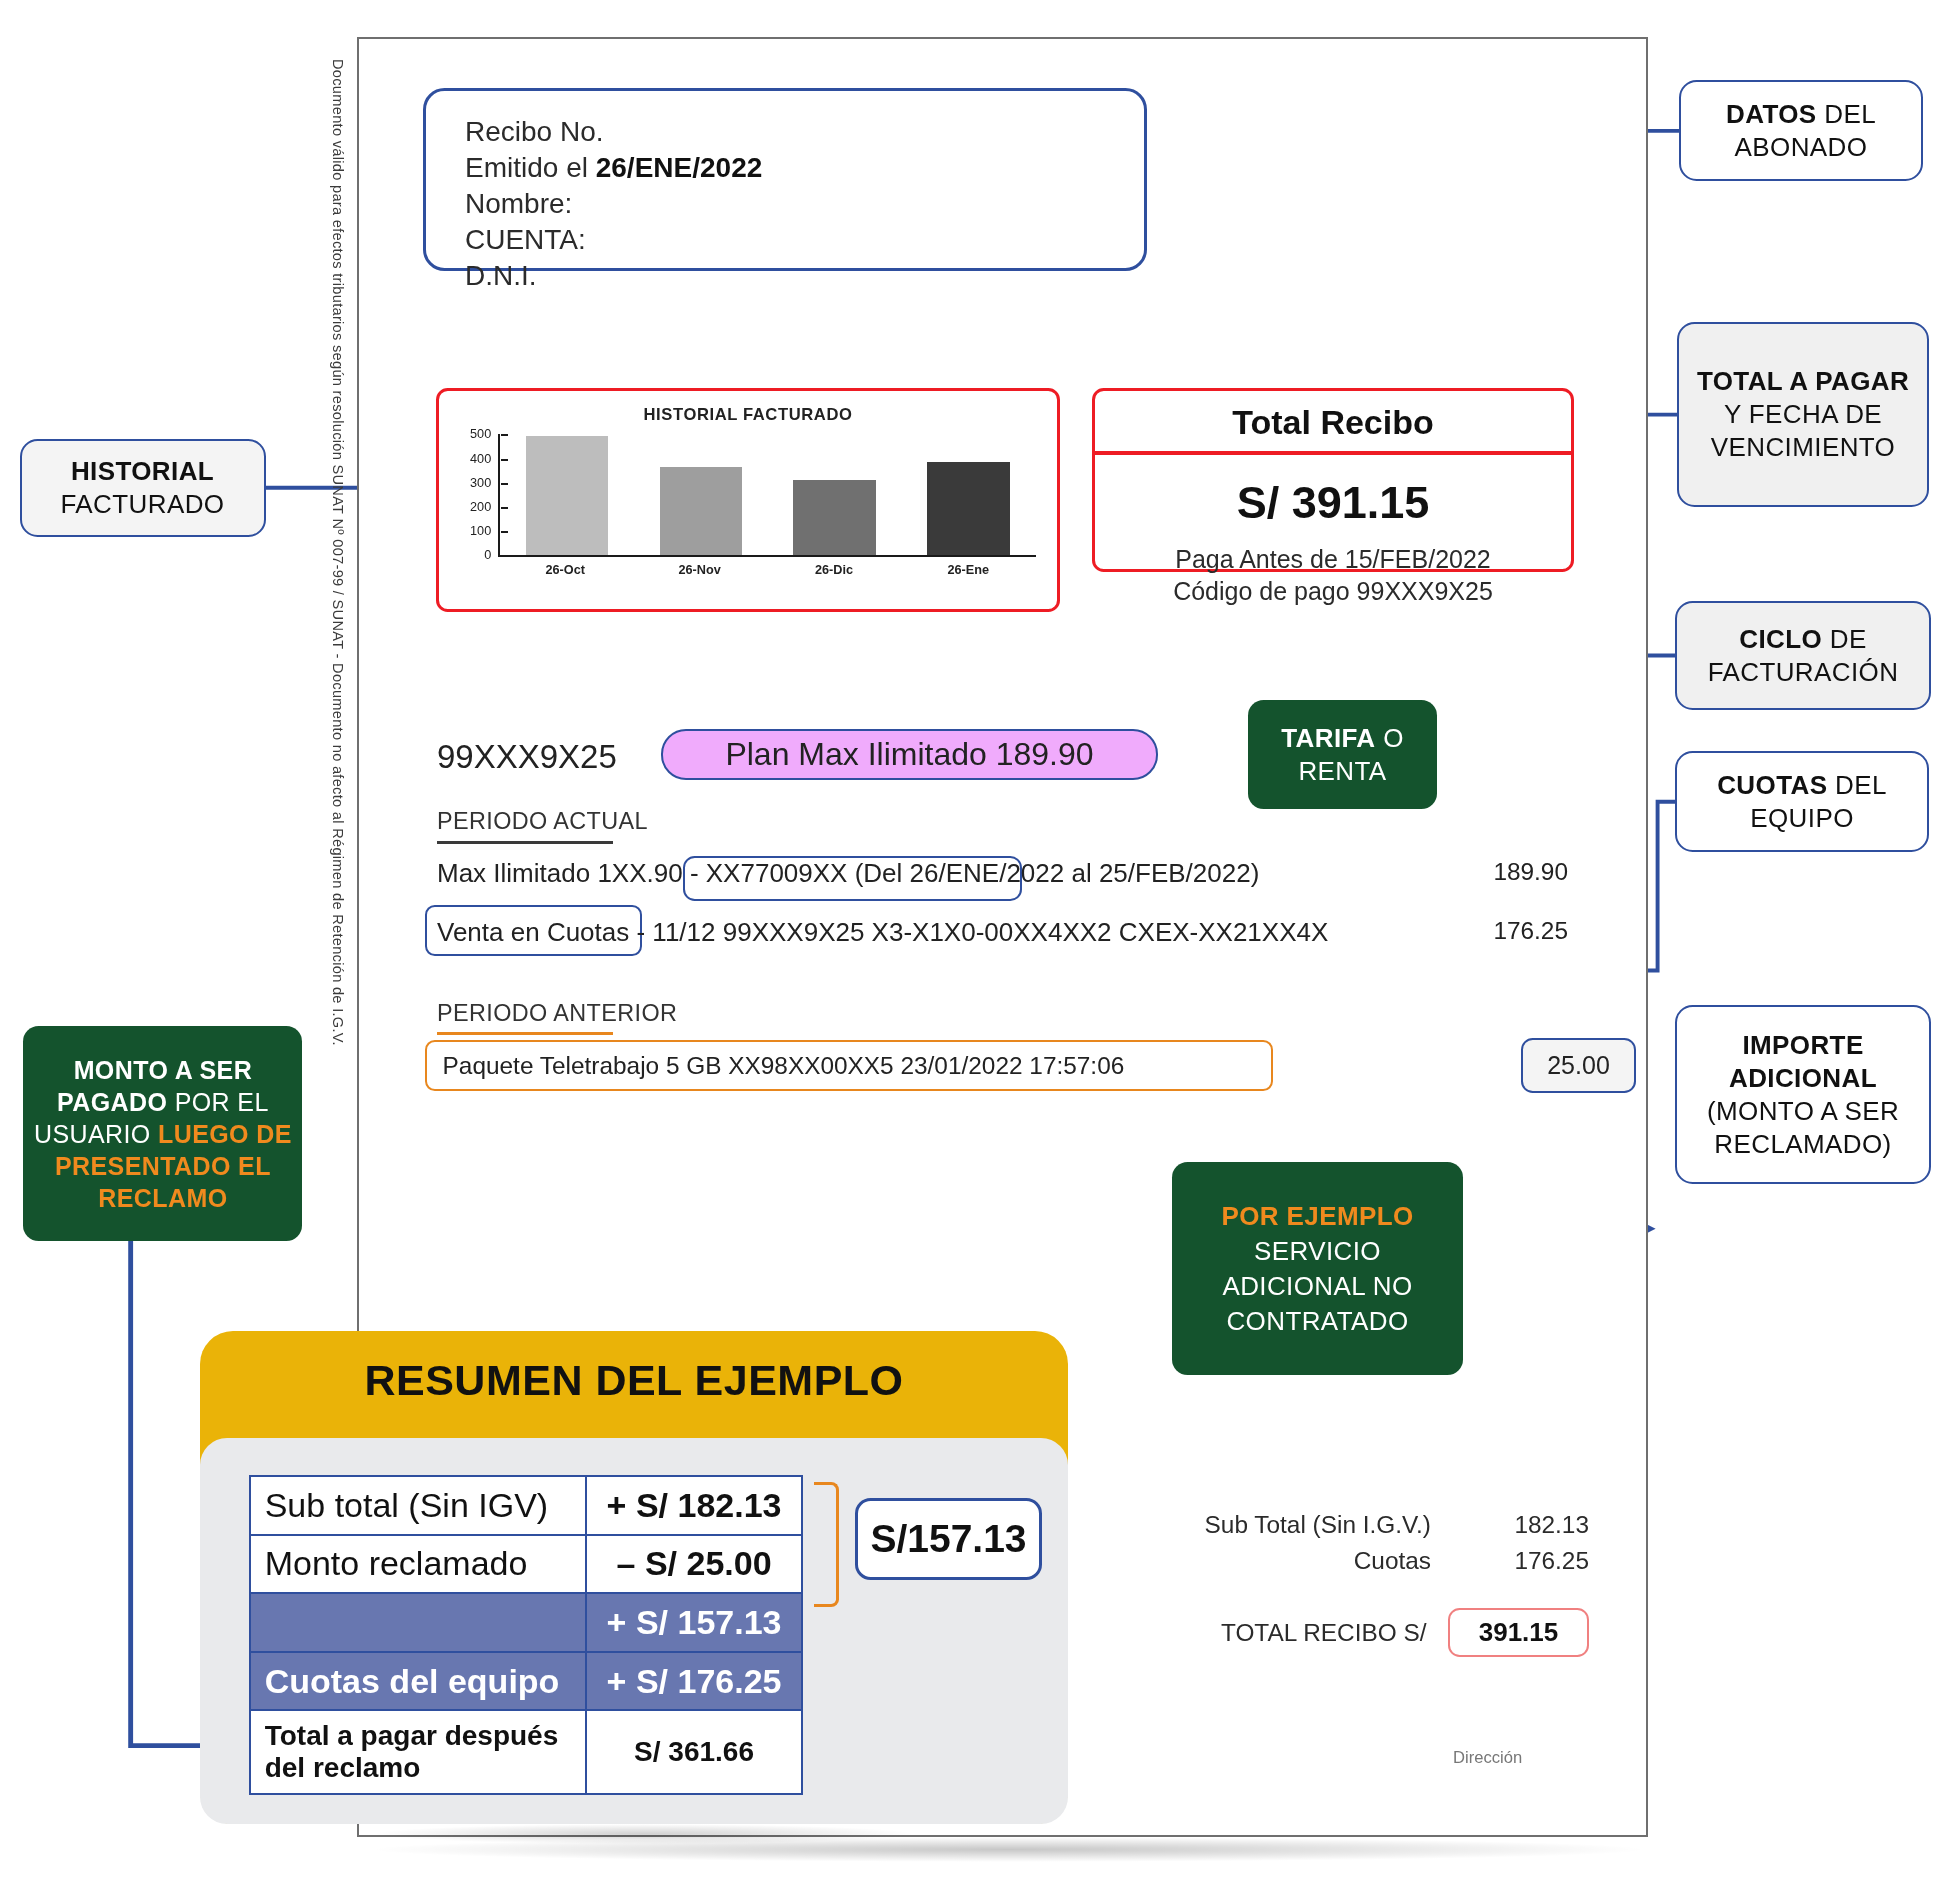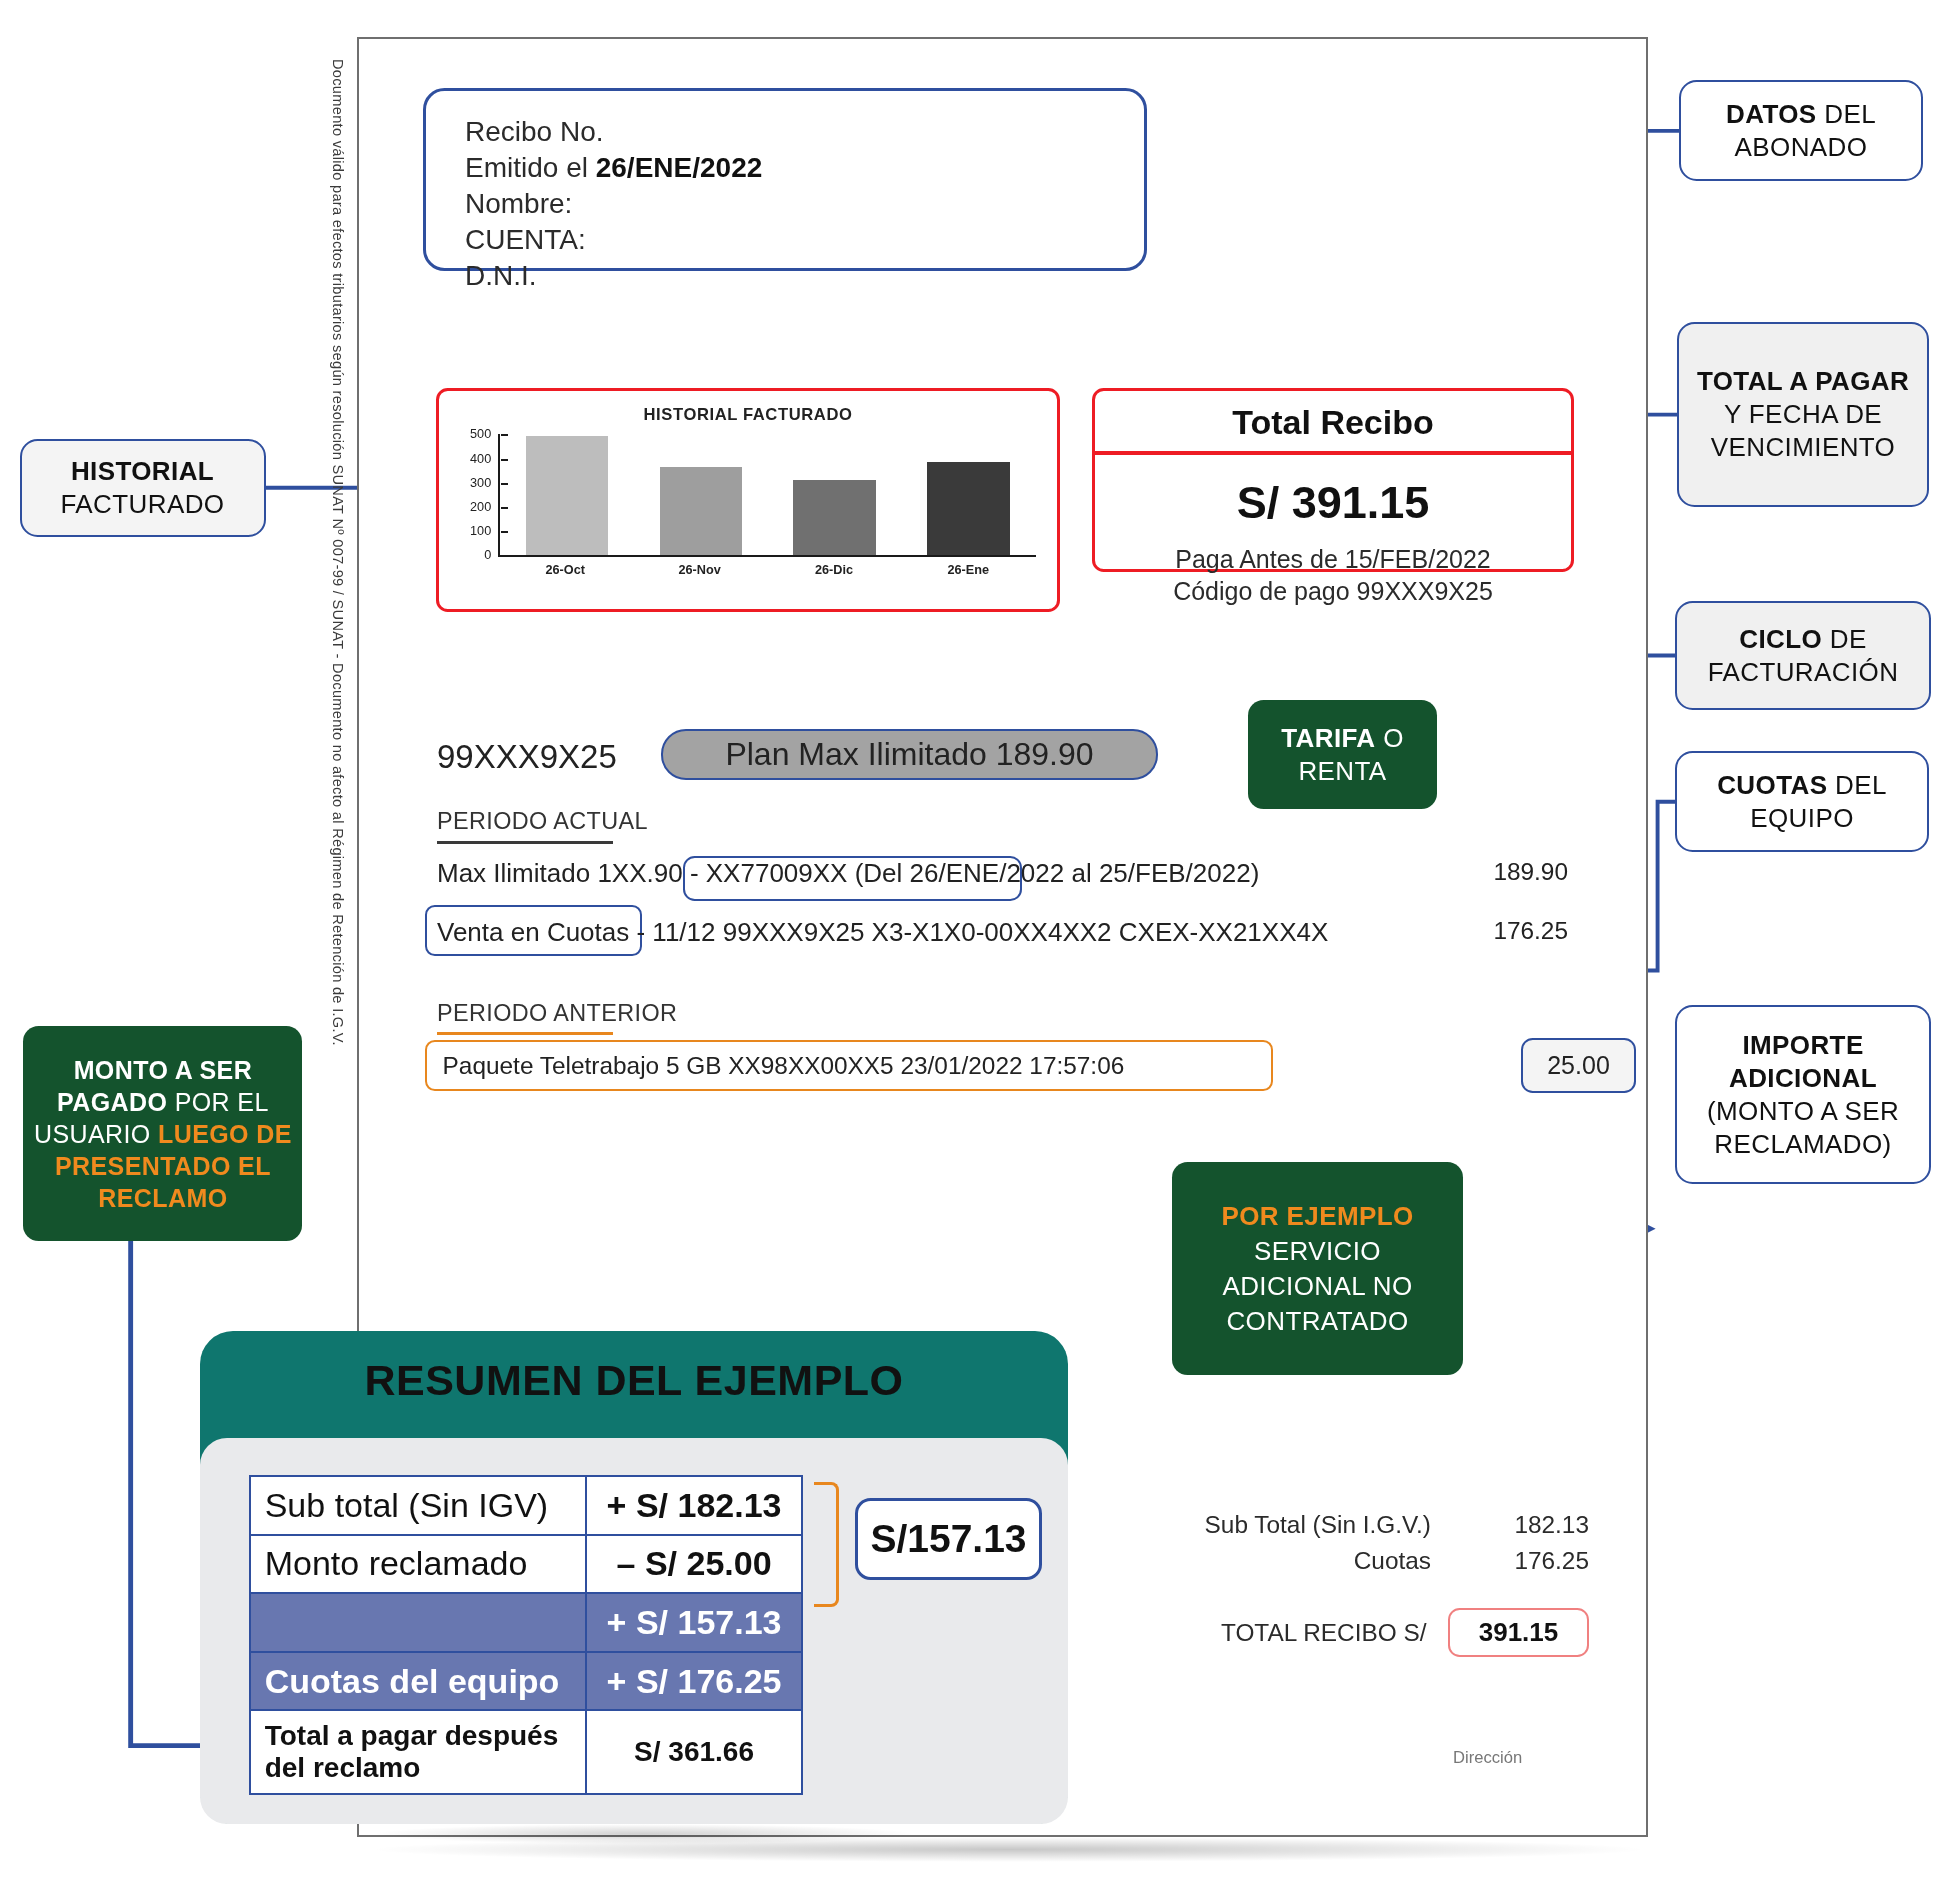--- a/index.html
+++ b/index.html
@@ -48,21 +48,21 @@
       border:3.9px solid #ee1c24;border-radius:11.7px;background:#fff;box-sizing:border-box;
       text-align:center;}
   #total-recibo-title{font-size:34px;font-weight:bold;color:#111;padding:11.7px 0 9.8px;
       border-bottom:4.9px solid #ee1c24;}
   #total-recibo-amount{font-size:45px;font-weight:bold;color:#111;padding:21.5px 0 13.7px;}
   #total-recibo-box .sub{font-size:25px;color:#2b2b2b;line-height:32px;}
 
   
   #plan-code{left:437px;top:738px;font-size:33px;color:#222;}
   #plan-pill{left:661px;top:729px;width:497px;height:51px;
-      border:2.9px solid #2f4f9e;border-radius:25px;background:#a3a3a3;box-sizing:border-box;
+      border:2.9px solid #2f4f9e;border-radius:25px;background:#f0abfc;box-sizing:border-box;
       display:flex;align-items:center;justify-content:center;font-size:32px;color:#222;}
 
   #periodo-actual{left:437px;top:808px;font-size:23.4px;color:#333;letter-spacing:0.4px;}
   #rule-actual{left:437px;top:841px;width:176px;height:2.9px;background:#3a3a3a;}
   #row-max{left:437px;top:858px;width:1131px;height:43px;}
   #ciclo-pill{left:683px;top:856px;width:339px;height:45px;
       border:2.9px solid #2f4f9e;border-radius:11.7px;background:#fff;box-sizing:border-box;}
   #row-cuotas{left:437px;top:917px;width:1131px;height:43px;}
   #cuotas-pill{left:425px;top:905px;width:217px;height:51px;
       border:2.9px solid #2f4f9e;border-radius:9.8px;background:#fff;box-sizing:border-box;}
@@ -107,21 +107,21 @@
   #co-cuotas{left:1675px;top:751px;width:254px;height:101px;}
   #co-importe{left:1675px;top:1005px;width:256px;height:179px;
       font-variant:small-caps;}
   #co-historial{left:19.5px;top:439px;width:246px;height:98px;background:#f4f4f4;}
   #co-tarifa{left:1248px;top:700px;width:189px;height:109px;}
   #co-monto{left:23.4px;top:1026px;width:279px;height:215px;font-size:25px;line-height:32px;}
   #co-ejemplo{left:1172px;top:1162px;width:291px;height:213px;font-size:26px;line-height:35px;}
 
   
   #resumen-card{left:200px;top:1331px;width:868px;height:493px;
-      background:#0f766e;border-radius:33px;box-sizing:border-box;}
+      background:#eab308;border-radius:33px;box-sizing:border-box;}
   #resumen-title{text-align:center;font-size:43px;font-weight:bold;color:#111;
       padding-top:25px;letter-spacing:0.5px;}
   #resumen-body{position:absolute;left:0;right:0;top:107px;bottom:0;background:#e9eaec;
       border-radius:27px;}
   #resumen-table{position:absolute;left:49px;top:37px;width:554px;
       border:2.9px solid #2f4f9e;border-collapse:collapse;background:#fff;}
   #resumen-table td{border:2px solid #2f4f9e;font-size:34px;padding:8.8px 13.7px;color:#111;}
   #resumen-table td.lbl{width:322px;}
   #resumen-table td.val{text-align:center;font-weight:bold;width:195px;}
   #resumen-table tr.hl td{background:#6877b0;color:#fff;font-weight:bold;}

